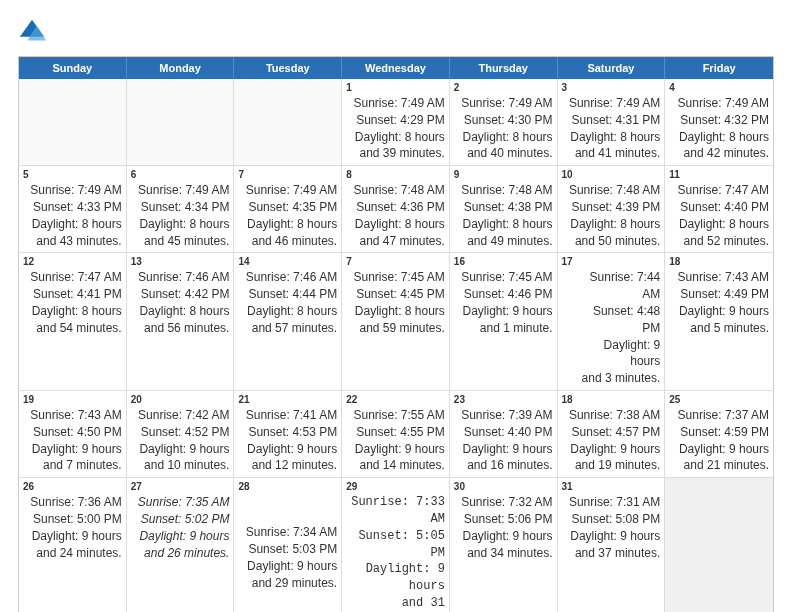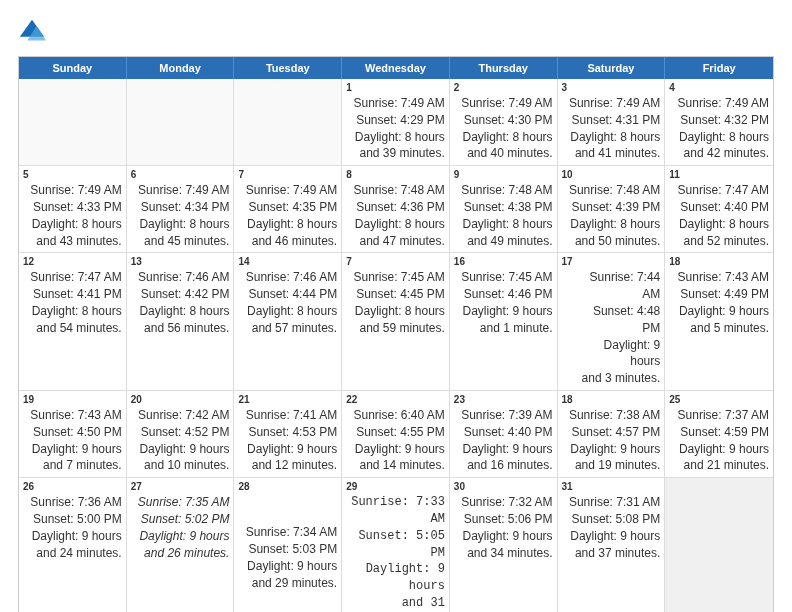--- a/index.html
+++ b/index.html
@@ -293,21 +293,21 @@
           </div>
           <div class="cal-cell">
             <span class="day-num">21</span>
             <div class="cell-info" style="white-space: pre-line;">Sunrise: 7:41 AM
 Sunset: 4:53 PM
 Daylight: 9 hours
 and 12 minutes.</div>
           </div>
           <div class="cal-cell">
             <span class="day-num">22</span>
-            <div class="cell-info" style="white-space: pre-line;">Sunrise: 6:40 AM
+            <div class="cell-info" style="white-space: pre-line;">Sunrise: 7:55 AM
 Sunset: 4:55 PM
 Daylight: 9 hours
 and 14 minutes.</div>
           </div>
           <div class="cal-cell">
             <span class="day-num">23</span>
             <div class="cell-info" style="white-space: pre-line;">Sunrise: 7:39 AM
 Sunset: 4:40 PM
 Daylight: 9 hours
 and 16 minutes.</div>

